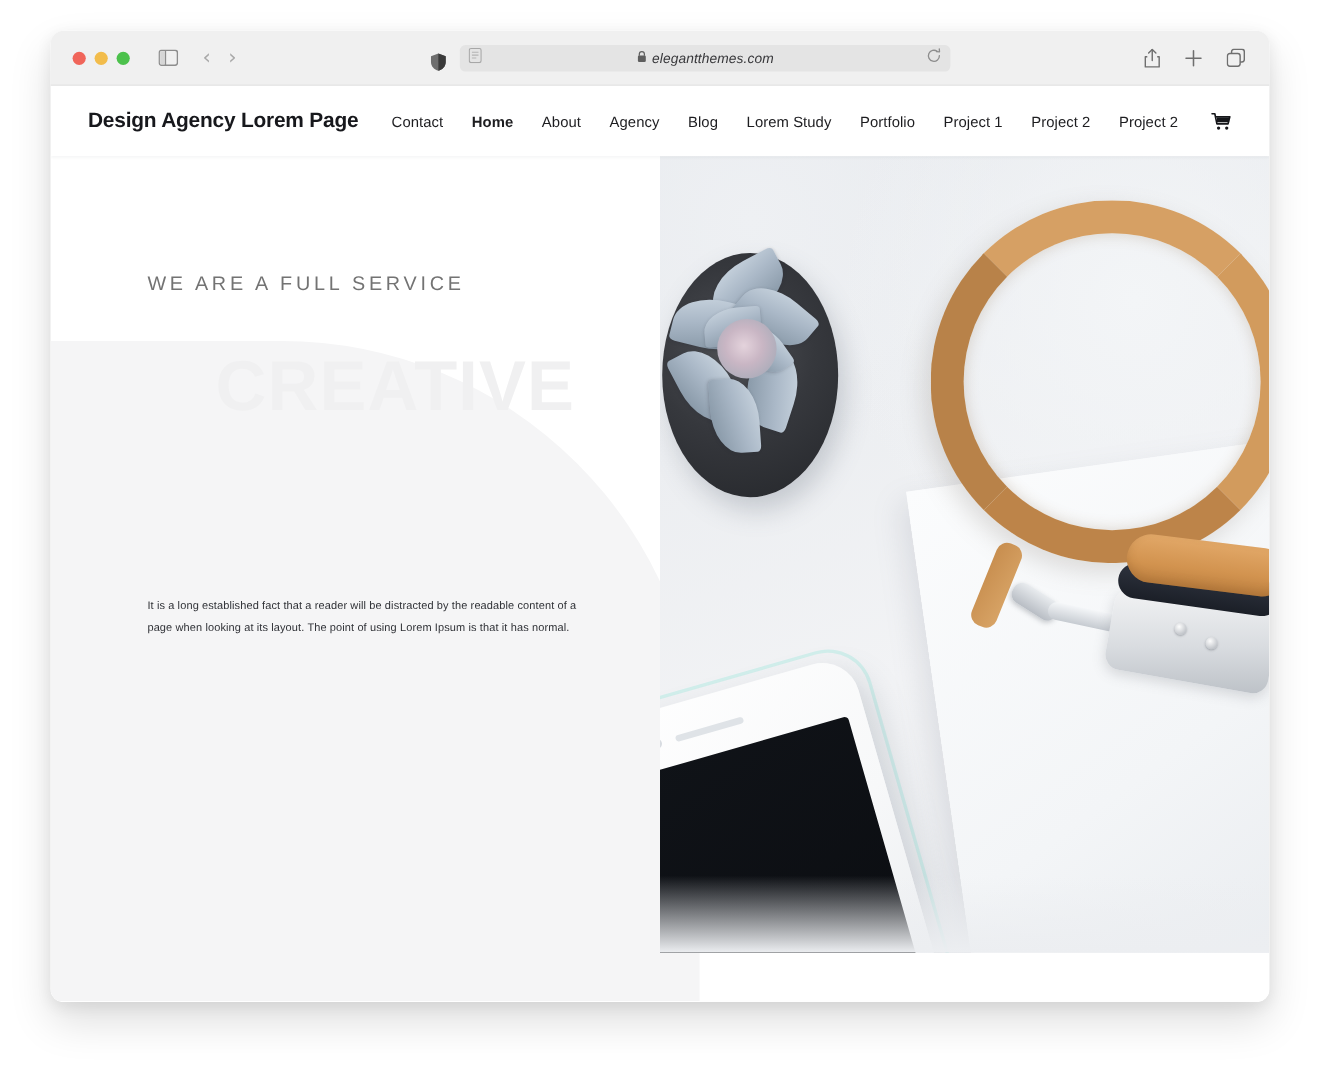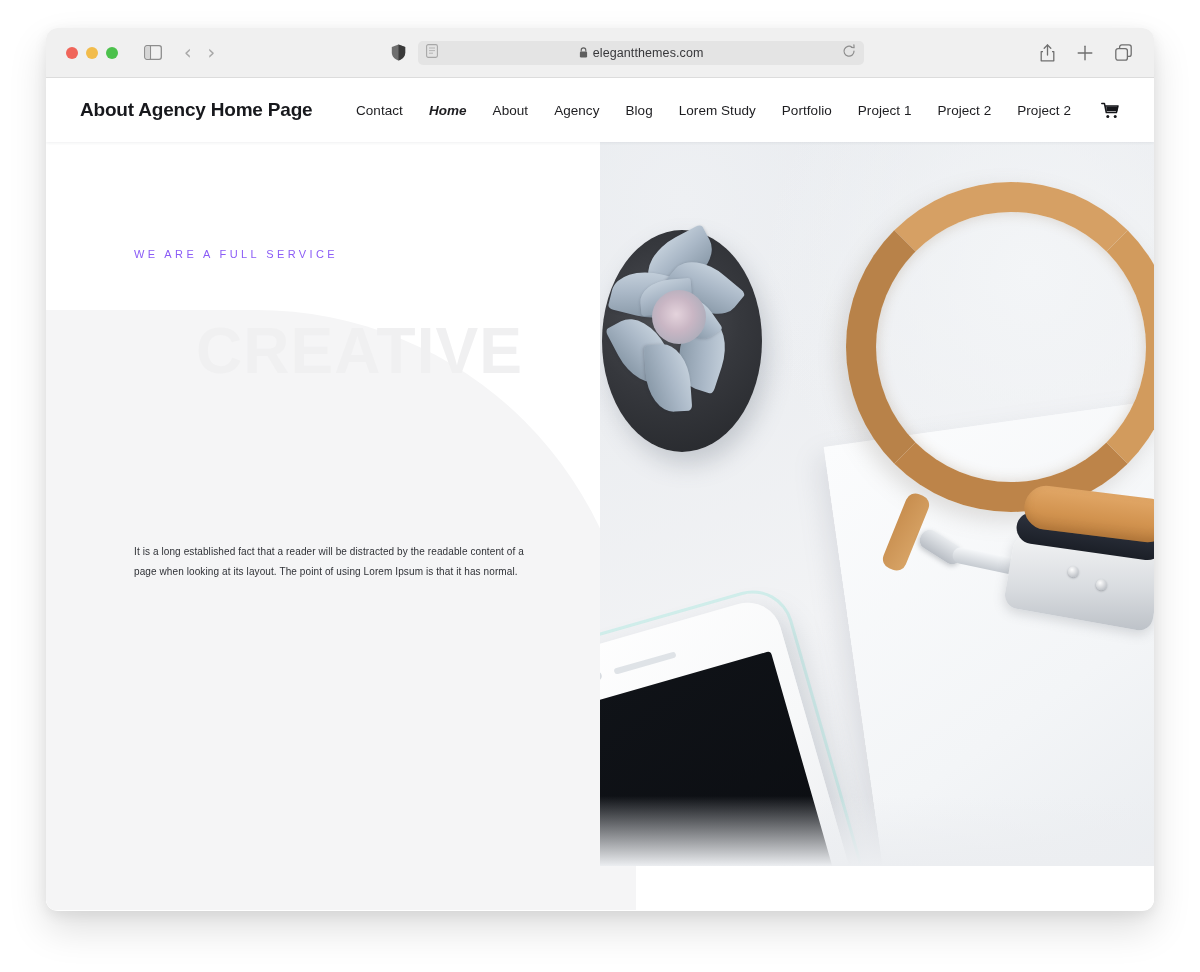--- a/index.html
+++ b/index.html
@@ -76,23 +76,24 @@
   .chev {
     font-size: 19px;
     color: #a8a8a8;
     line-height: 1;
     font-family: "DejaVu Sans", sans-serif;
   }
 
   .toolbar-center {
     flex: 1;
     display: flex;
-    align-items: center;
+    align-items: flex-end;
     justify-content: center;
     gap: 10px;
+    font-style: italic;
   }
 
   .shield-icon { margin-right: 2px; }
 
   .url-bar {
     position: relative;
     width: 446px;
     height: 24px;
     background: #e4e4e4;
     border-radius: 5px;
@@ -169,21 +170,21 @@
     gap: 26px;
   }
 
   .nav-link {
     font-size: 13.5px;
     color: #1d1d20;
     white-space: nowrap;
     letter-spacing: 0.05px;
     cursor: pointer;
   }
-  .nav-link.active { font-weight: bold; font-style: italic; }
+  .nav-link.active { font-weight: bold; }
 
   .cart-icon {
     margin-left: 4px;
     color: #15161a;
     display: inline-flex;
     align-items: center;
   }
 
   
   .hero {
@@ -221,23 +222,23 @@
     letter-spacing: 1px;
     color: #f0f0f1;
     white-space: nowrap;
     user-select: none;
   }
 
   .hero-eyebrow {
     position: absolute;
     left: 88px;
     top: 106px;
-    font-size: 11px;
+    font-size: 18px;
     letter-spacing: 3.4px;
-    color: #8b5cf6;
+    color: #737373;
     white-space: nowrap;
   }
 
   .hero-title {
     position: absolute;
     left: 88px;
     top: 217px;
     font-size: 49px;
     font-weight: bold;
     line-height: 1.32;
@@ -551,21 +552,21 @@
             <rect x="4.6" y="0.8" width="11.6" height="11.6" rx="2.2" fill="none" stroke="#6f6f6f" stroke-width="1.3"></rect>
             <rect x="0.8" y="4.6" width="11.6" height="11.6" rx="2.2" fill="#f0f0f0" stroke="#6f6f6f" stroke-width="1.3"></rect>
           </svg>
         </span>
       </div>
     </div>
 
     <div class="site-viewport">
 
       <header class="site-header">
-        <div class="site-logo">About Agency Home Page</div>
+        <div class="site-logo">Design Agency Lorem Page</div>
 
         <nav class="site-nav">
           <a class="nav-link">Contact</a>
           <a class="nav-link active">Home</a>
           <a class="nav-link">About</a>
           <a class="nav-link">Agency</a>
           <a class="nav-link">Blog</a>
           <a class="nav-link">Lorem Study</a>
           <a class="nav-link">Portfolio</a>
           <a class="nav-link">Project 1</a>

